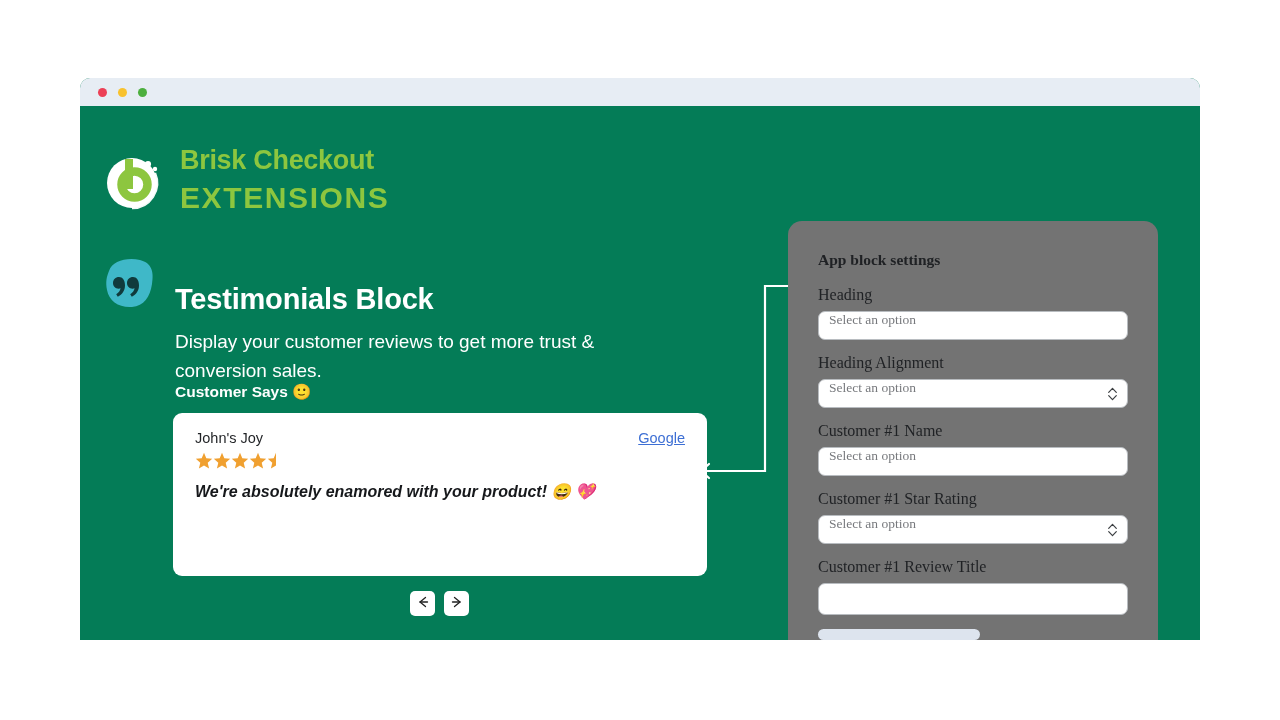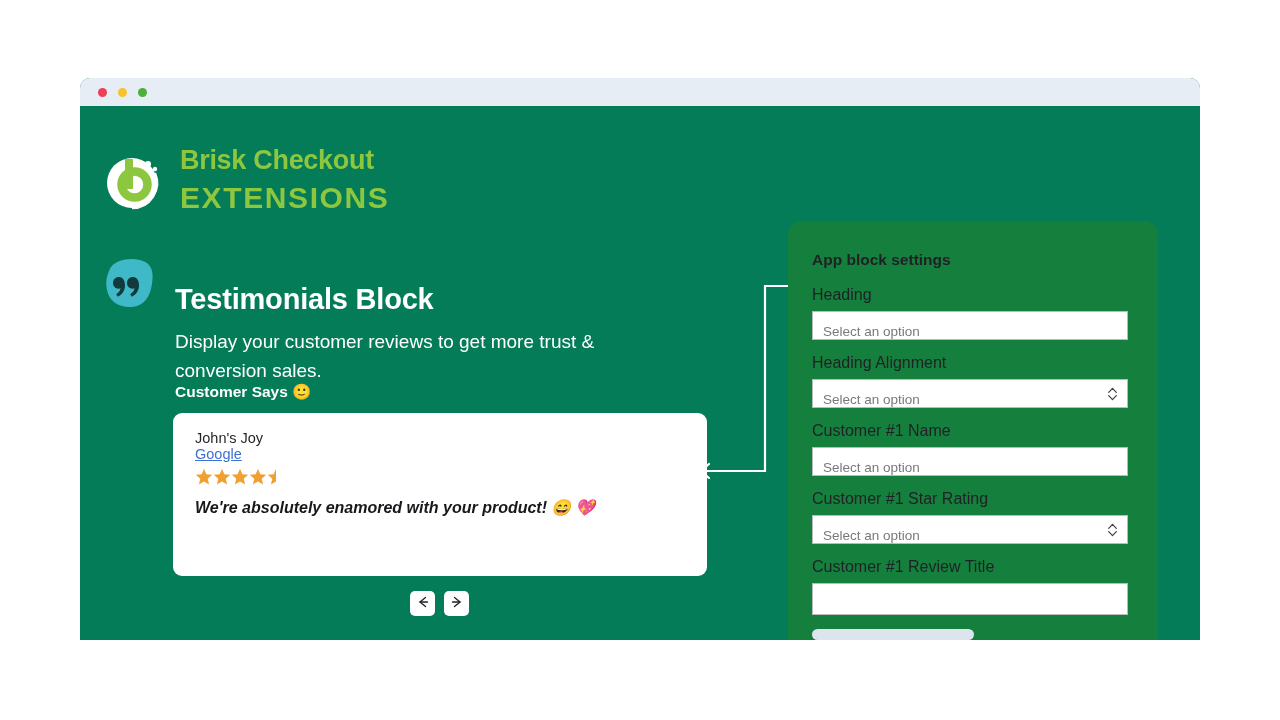--- a/index.html
+++ b/index.html
@@ -140,21 +140,20 @@
     height: 163px;
     background: #ffffff;
     border-radius: 9px;
     box-sizing: border-box;
     padding: 17px 22px;
   }
   .review-head {
     display: flex;
     justify-content: space-between;
     align-items: flex-start;
-    flex-direction: column;
   }
   .reviewer-name {
     font-size: 14.5px;
     color: #1f2124;
   }
   .source-link {
     font-size: 14.5px;
     color: #3D6FD4;
     text-decoration: underline;
     cursor: pointer;
@@ -209,45 +208,46 @@
     pointer-events: none;
   }
 
   
   .settings-panel {
     position: absolute;
     left: 708px;
     top: 115px;
     width: 370px;
     height: 419px;
-    background: #15803d;
+    background: #737373;
     border-radius: 14px 14px 0 0;
     box-sizing: border-box;
-    padding: 30px 30px 0 24px;
+    padding: 30px 30px 0 30px;
+    font-family: Liberation Serif, serif;
   }
   .panel-title {
     font-size: 15.5px;
     font-weight: bold;
     color: #1f2124;
     margin-bottom: 17px;
   }
   .field { margin-bottom: 14px; }
   .field-label {
     font-size: 16px;
     color: #1f2124;
     margin-bottom: 7px;
   }
   .field-input {
     position: relative;
     height: 29px;
     border: 1px solid #b8bcc0;
-    border-radius: 0;
+    border-radius: 7px;
     background: #ffffff;
     display: flex;
-    align-items: flex-end;
+    align-items: flex-start;
     padding: 0 10px;
     box-sizing: border-box;
     cursor: text;
   }
   .field-input .ph {
     font-size: 13.5px;
     color: #77797d;
   }
   .field-input.tall { height: 32px; }
   .stepper {

